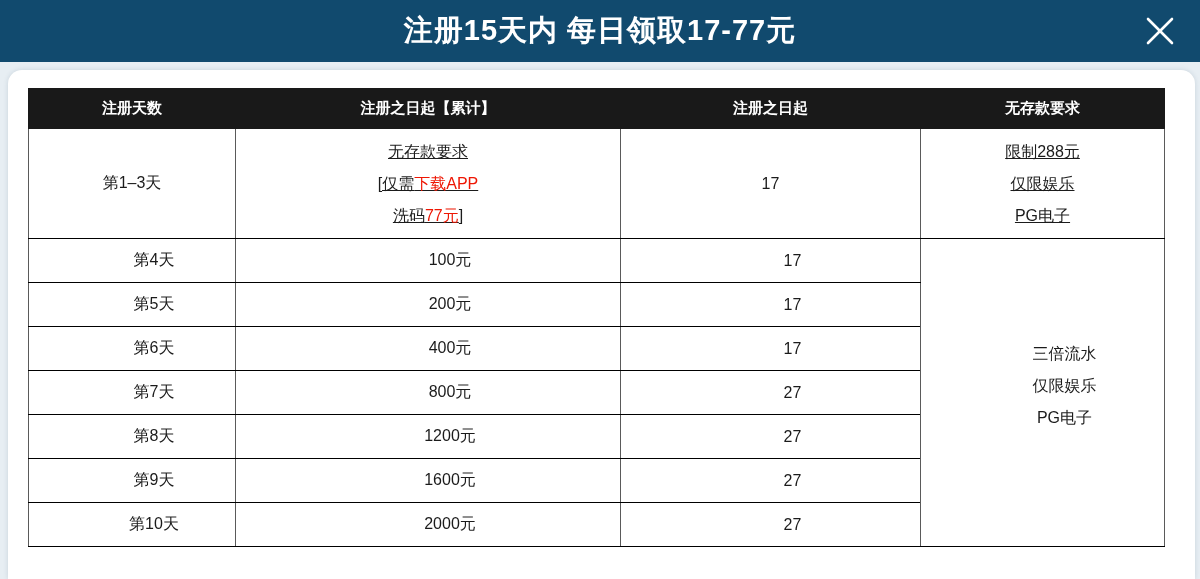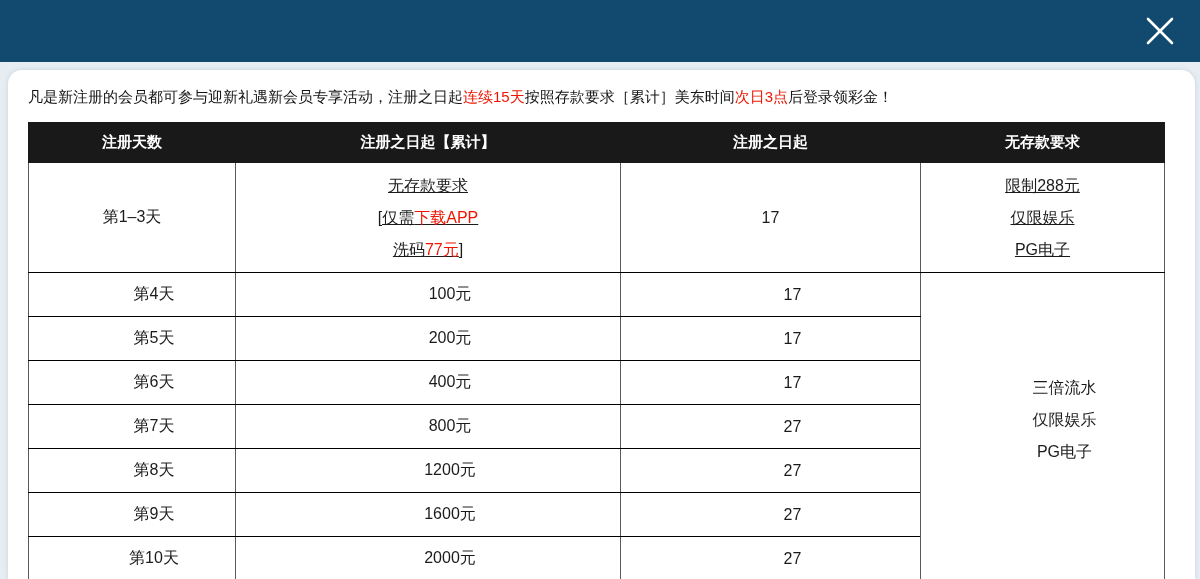--- a/index.html
+++ b/index.html
@@ -46,33 +46,31 @@
   tr.r1 td { height:110px; }
   tr.small td { height:44px;padding-left:44px; }
   .multiline div { line-height:32px;text-decoration:underline; }
   td.merged { vertical-align:bottom; padding-bottom:14px; }
   td.merged div { line-height:32px; }
 </style>
 </head>
 <body>
 
 <div class="topbar">
+  <div class="title">注册15天内 每日领取17-77元</div>
   <button class="close-btn">
     <svg width="34" height="34" viewBox="0 0 34 34">
       <line x1="5" y1="5" x2="29" y2="29" stroke="#ffffff" stroke-width="2.6" stroke-linecap="round"></line>
       <line x1="29" y1="5" x2="5" y2="29" stroke="#ffffff" stroke-width="2.6" stroke-linecap="round"></line>
     </svg>
   </button>
 </div>
 
 <div class="panel">
 
-  <div class="intro">
-    <span>凡是新注册的会员都可参与迎新礼遇新会员专享活动，注册之日起</span><span class="red">连续15天</span><span>按照存款要求［累计］美东时间</span><span class="red">次日3点</span><span>后登录领彩金！</span>
-  </div>
 
   <table class="promo">
     <colgroup>
       <col style="width:207px">
         <col style="width:385px">
         <col style="width:300px">
         <col style="width:244px">
     </colgroup>
     <thead>
       <tr>

